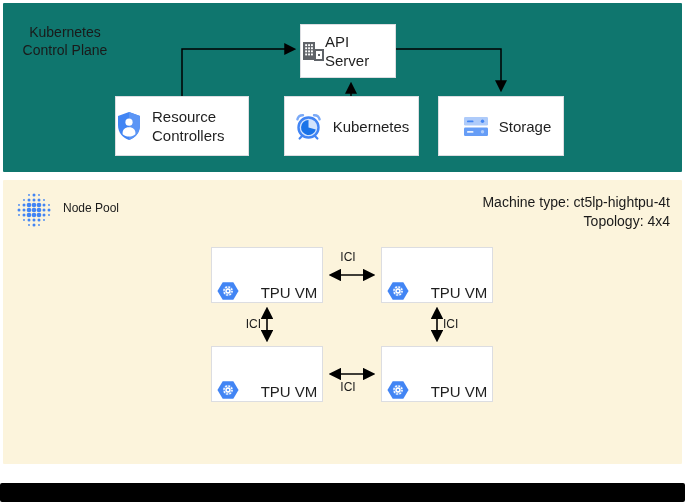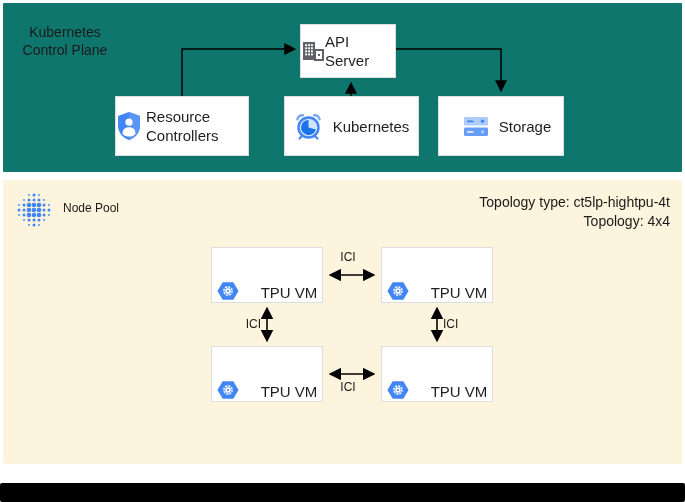--- a/index.html
+++ b/index.html
@@ -31,21 +31,21 @@
   #ici-top{left:330px;top:70px;text-align:center;width:30px;}
   #ici-bottom{left:330px;top:200px;text-align:center;width:30px;}
   #ici-left{left:220px;top:137px;text-align:right;}
   #ici-right{left:440px;top:137px;text-align:left;}
 
   #bottom-bar{position:absolute;left:0;top:483px;width:685px;height:19px;
     background:#000;border-radius:2px;}
 
   
   #box-api{left:297px;top:21px;width:96px;height:54px;}
-  #box-rc{left:112px;top:93px;width:134px;height:60px;gap:4px;}
+  #box-rc{left:112px;top:93px;width:134px;height:60px;gap:10px;}
   #box-sched{left:281px;top:93px;width:135px;height:60px;gap:10px;}
   #box-storage{left:435px;top:93px;width:126px;height:60px;gap:10px;padding-left:12px;}
 
   
   .tpu-box{width:112px;height:56px;gap:22px;align-items:flex-end;}
   #tpu-tl{left:208px;top:67px;}
   #tpu-tr{left:378px;top:67px;}
   #tpu-bl{left:208px;top:166px;}
   #tpu-br{left:378px;top:166px;}
 </style>
@@ -170,21 +170,21 @@
         <circle cx="13" cy="3" r="0.9"></circle>
           <circle cx="23" cy="3" r="0.9"></circle>
           <circle cx="13" cy="33" r="0.9"></circle>
           <circle cx="23" cy="33" r="0.9"></circle>
       </g>
     </svg>
 
     <div id="np-label">Node Pool</div>
 
     <div id="np-meta">
-      <div>Topology type: ct5lp-hightpu-4t</div>
+      <div>Machine type: ct5lp-hightpu-4t</div>
       <div>Topology: 4x4</div>
     </div>
 
     <svg class="svg-layer" width="679" height="284" viewBox="0 0 679 284">
       <defs>
         <marker id="ah2" markerWidth="8" markerHeight="8" refX="6.5" refY="4" orient="auto-start-reverse">
           <path d="M0,0 L8,4 L0,8 Z" fill="#000"></path>
         </marker>
       </defs>
       <path d="M328 95 L370 95" stroke="#000" stroke-width="1.6" fill="none" marker-start="url(#ah2)" marker-end="url(#ah2)"></path>

